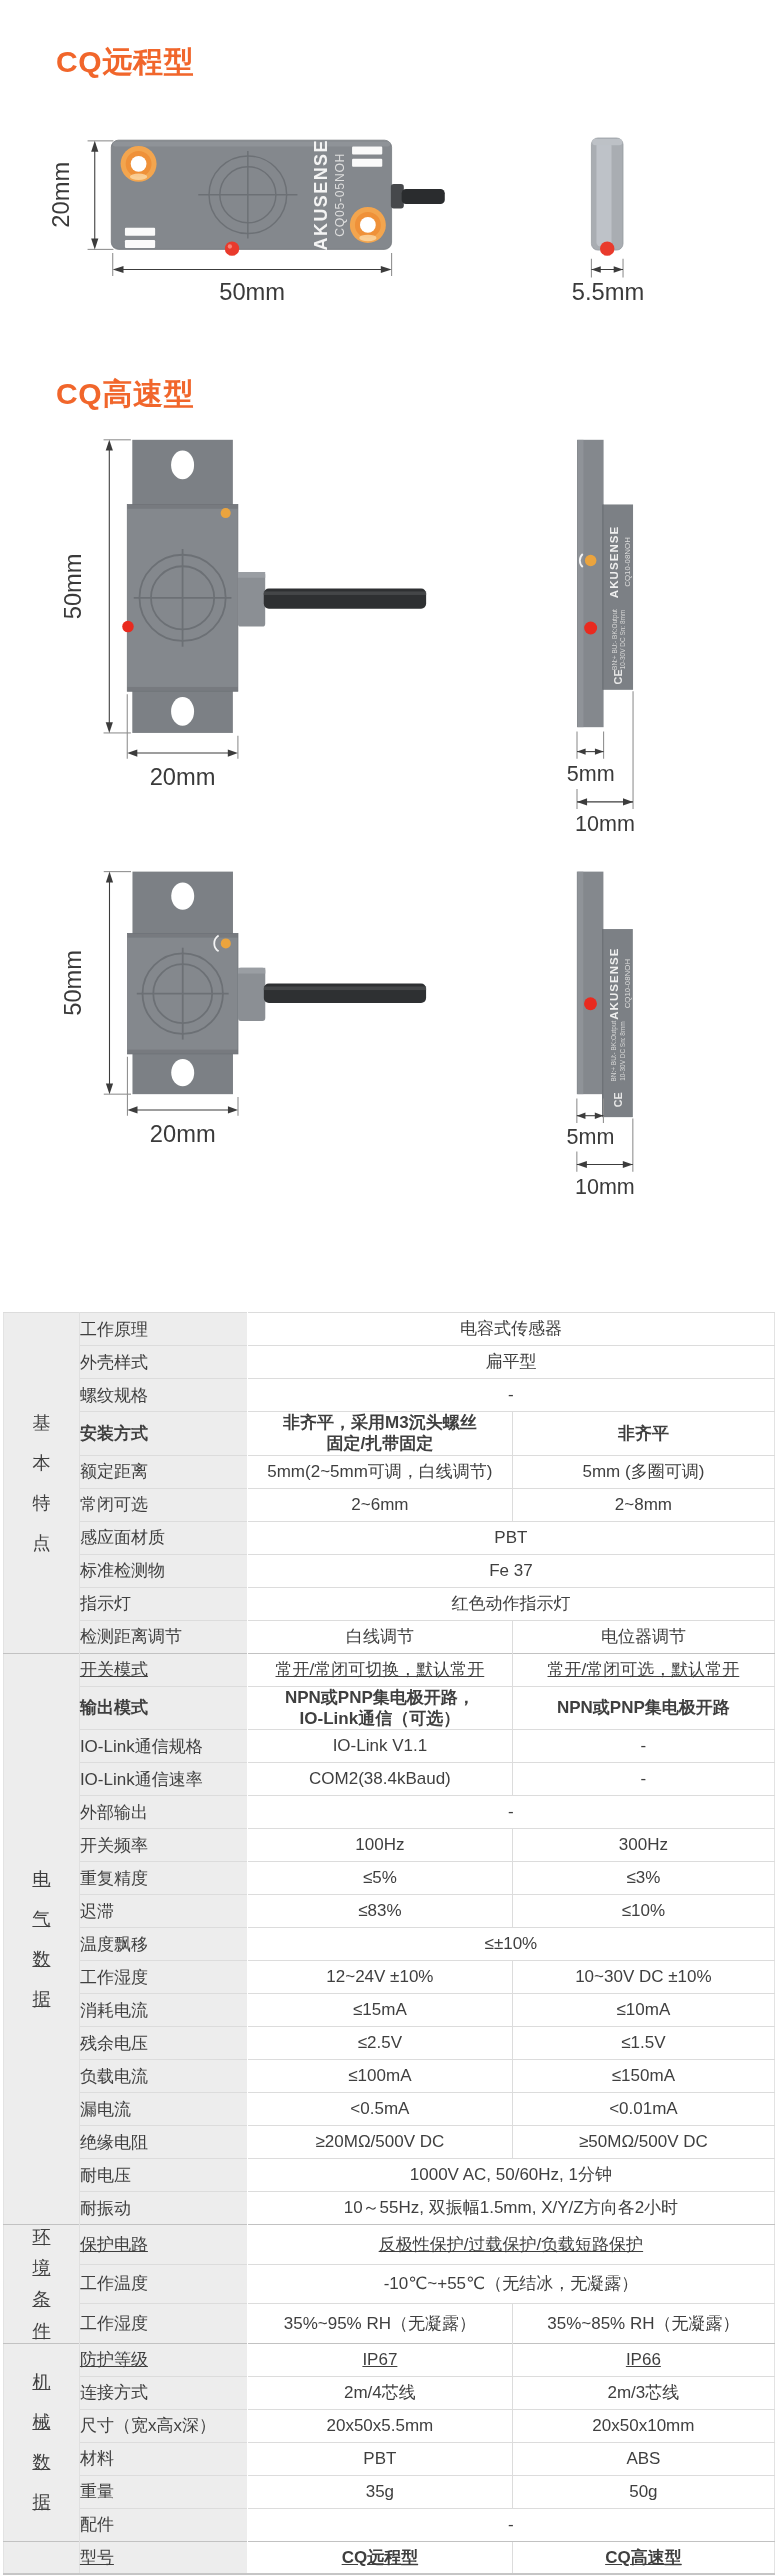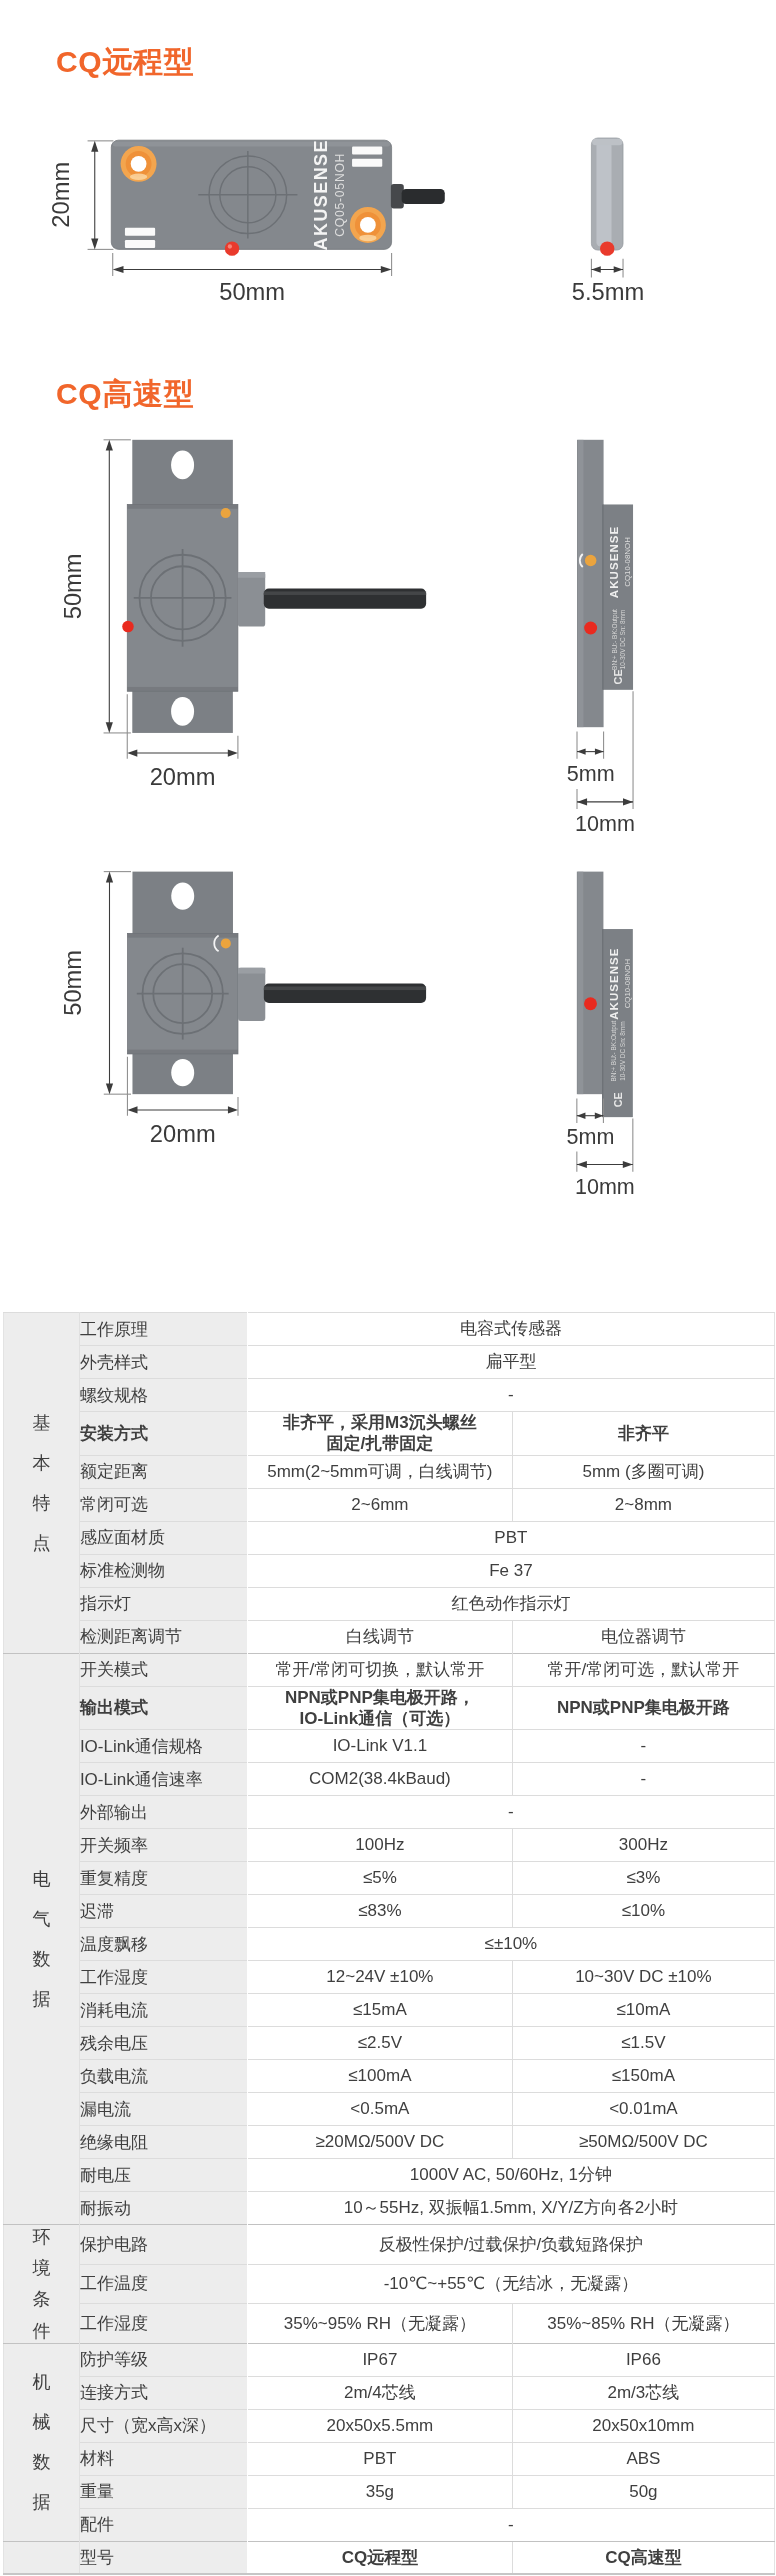--- a/index.html
+++ b/index.html
@@ -21,21 +21,21 @@
     border-left:0.7px solid #e3e3e3;border-right:0.7px solid #e3e3e3;}
   table.spec td{border-top:0.7px solid #dcdcdc;font-size:17px;color:#3f3f3f;padding:0;}
   table.spec tr{height:33px;}
   table.spec tr.tall{height:43px;font-weight:bold;}
   td.group-cell{background:#ededed;border-right:0.7px solid #e0e0e0;}
   td.group-cell .stack{display:flex;flex-direction:column;justify-content:center;align-items:center;height:100%;gap:16px;font-size:18px;color:#3f3f3f;}
   td.group-cell .stack.tight{gap:7.2px;}
   td.label-cell{background:#ededed;text-align:left;padding-right:13px;border-right:1.4px solid #ffffff;}
   td.value-cell{text-align:center;background:#ffffff;line-height:1.25;}
   td.value-cell.v2{border-left:0.7px solid #dcdcdc;}
-  tr.sec-start td{border-top:1.4px solid #c2c2c2;}
+  tr.sec-start td{border-top:1.4px solid #c2c2c2;text-decoration:underline;}
   tr.bold-row td.value-cell{font-weight:bold;}
 </style>
 </head>
 <body>
 
 <div class="canvas">
 
   <div class="section-title" id="title-remote" style="color:#F1662B;">CQ远程型</div>
   <div class="section-title" id="title-highspeed" style="color:#F1662B;">CQ高速型</div>
 

